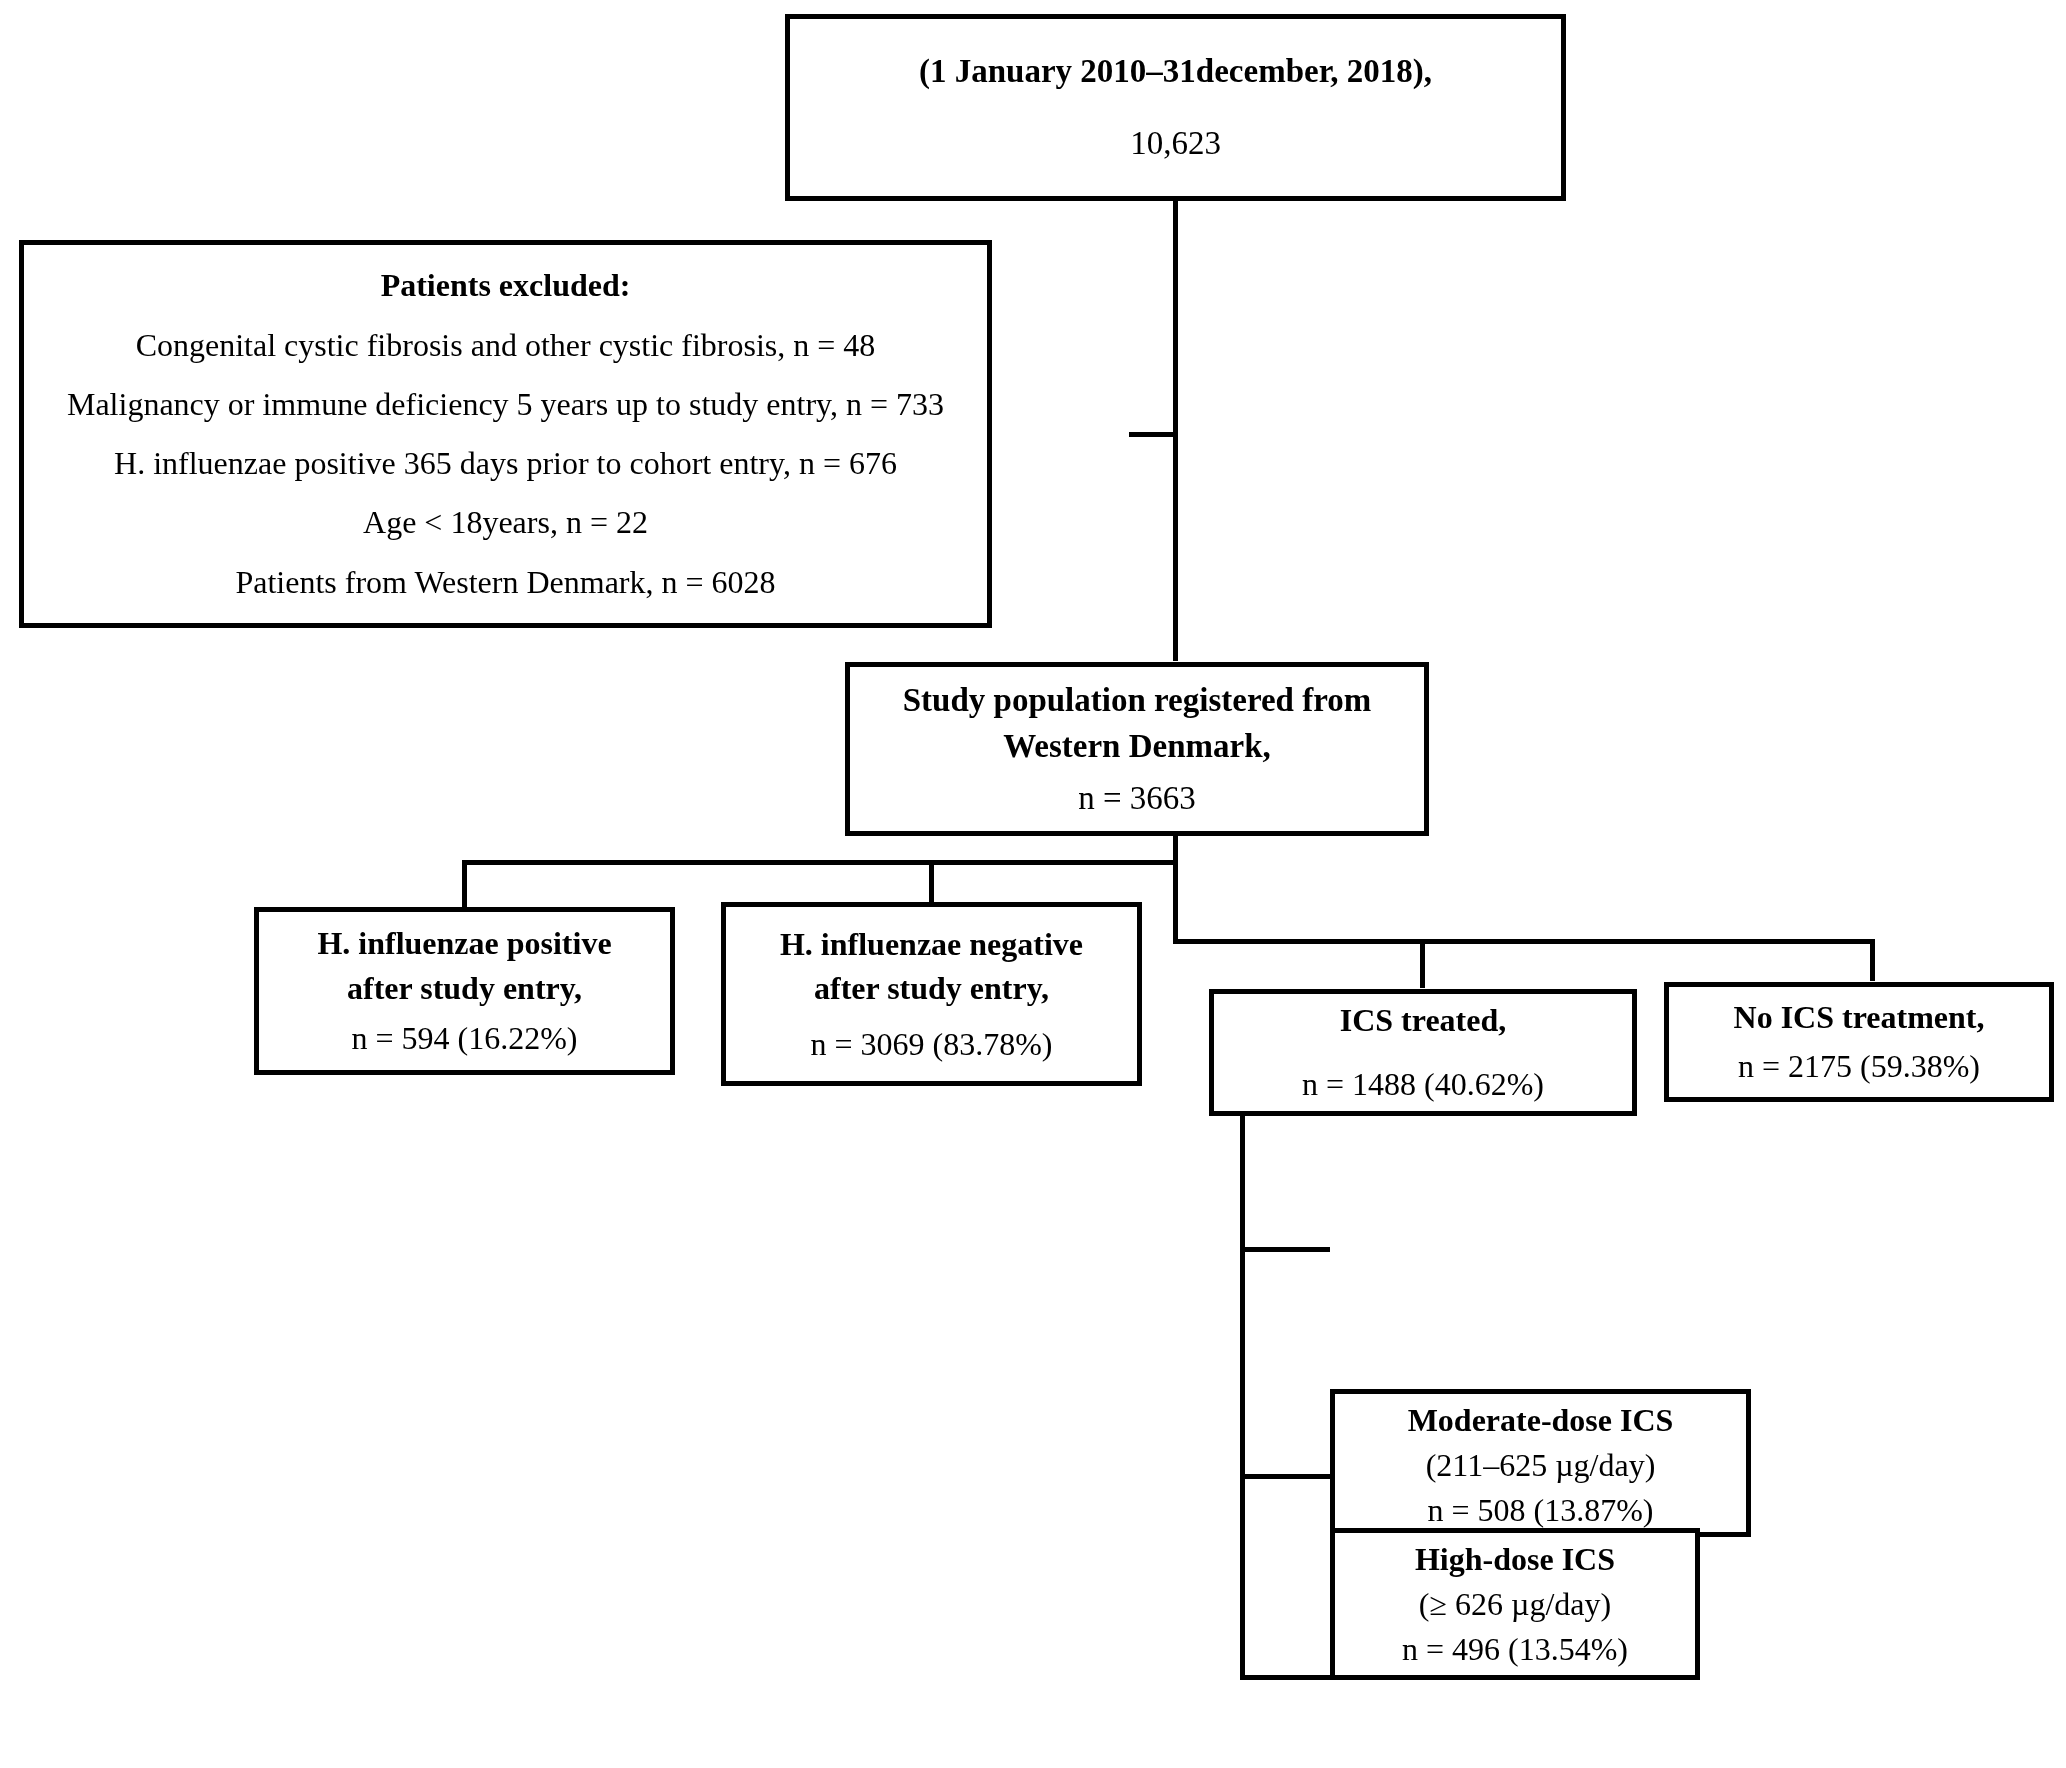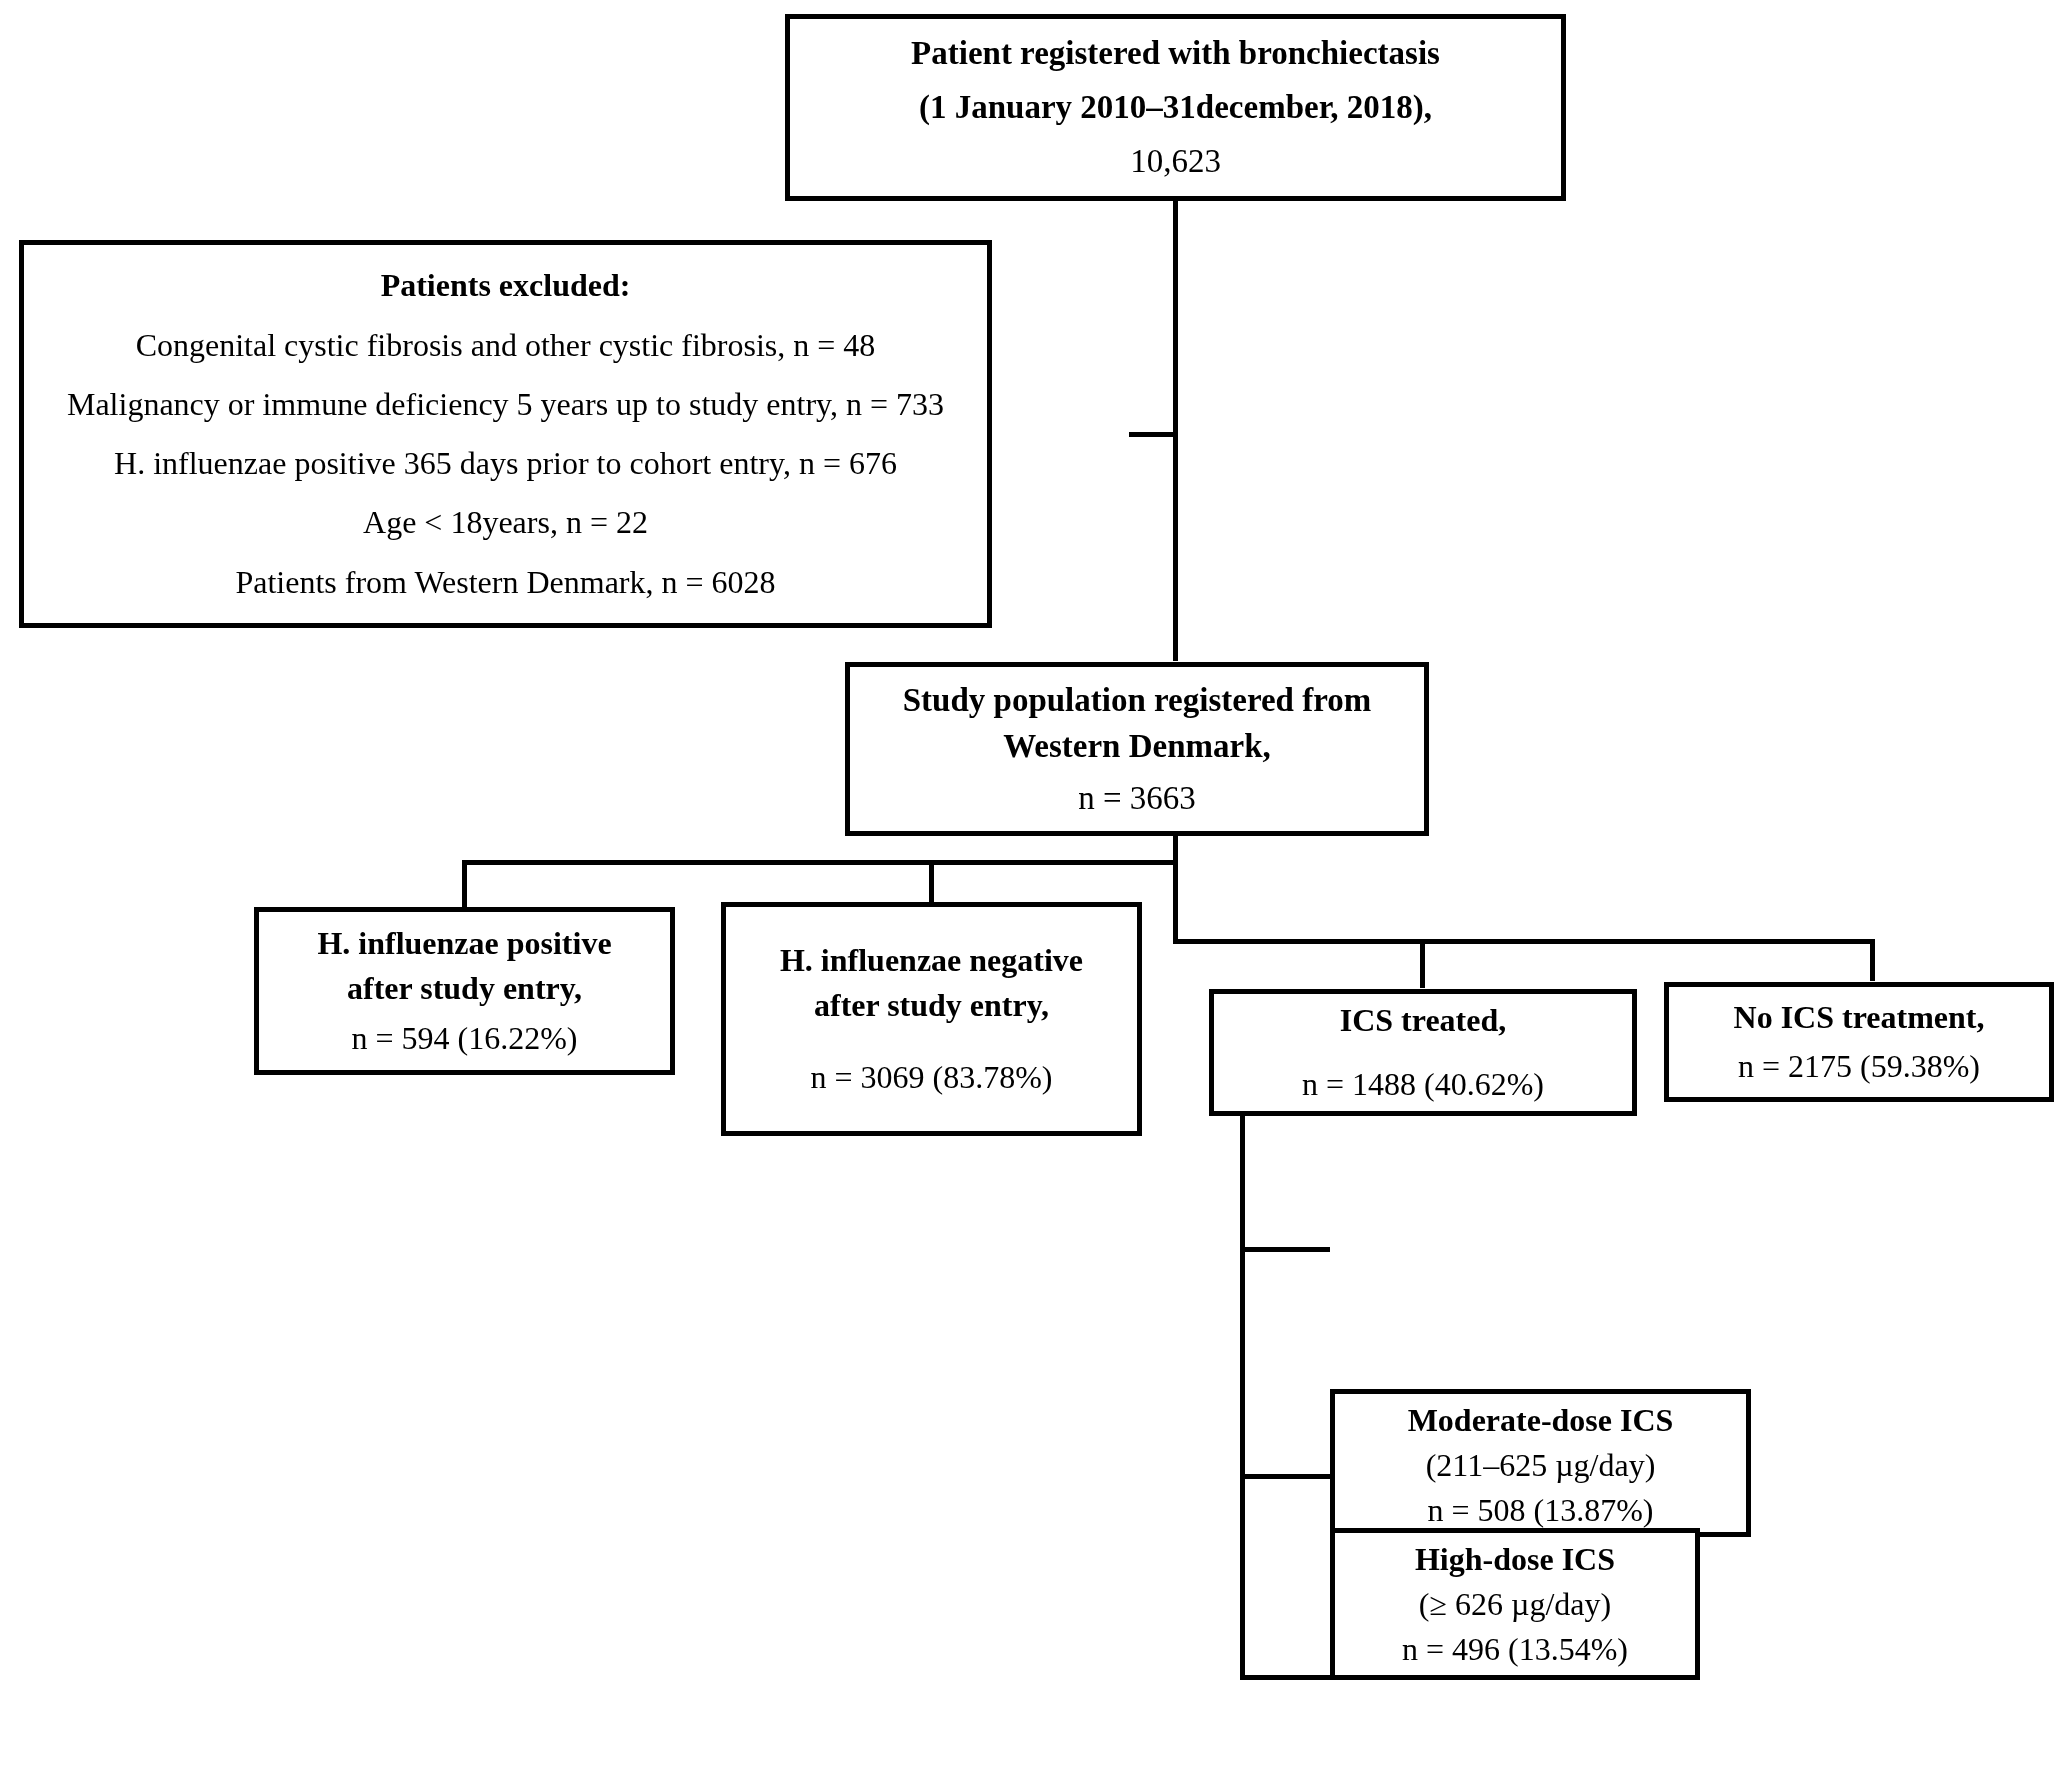--- a/index.html
+++ b/index.html
@@ -32,21 +32,21 @@
   .b { font-weight: bold; }
   .line {
     position: absolute;
     background: #000000;
   }
   
   #top-box      { left: 785px; top: 13.5px;   width: 781px; height: 187px; font-size: 33px; }
   #excluded-box { left: 19px;   top: 240px;  width: 973px; height: 388px; }
   #study-box    { left: 845px; top: 662px; width: 584px; height: 174px; font-size: 33px; }
   #pos-box      { left: 254px;  top: 907px; width: 421px;  height: 168px; }
-  #neg-box      { left: 721px; top: 902px; width: 421px;  height: 234px; }
+  #neg-box      { left: 721px; top: 902px; width: 421px;  height: 184px; }
   #ics-box      { left: 1209px; top: 989px; width: 428px;  height: 127px; justify-content: space-between; }
   #noics-box    { left: 1664px; top: 982px; width: 390px;  height: 120px; }
   #low-box      { left: 1330px; top: 1162px; width: 421px;  height: 180px; }
   #mod-box      { left: 1330px; top: 1389px; width: 421px;  height: 148px; }
   #high-box     { left: 1330px; top: 1528px; width: 370px;  height: 152px; }
 
   
   #v-top-study     { left: 1173px; top: 200px;  width: 5px;   height: 461px; }
   #h-excluded      { left: 1129px; top: 432px;  width: 49px;   height: 5px;  }
   #v-study-down    { left: 1173px; top: 835px; width: 5px;   height: 109px; }
@@ -74,21 +74,20 @@
   <div class="line" id="v-drop-neg"></div>
   <div class="line" id="h-right-branch"></div>
   <div class="line" id="v-drop-ics"></div>
   <div class="line" id="v-drop-noics"></div>
   <div class="line" id="v-ics-doses"></div>
   <div class="line" id="h-stub-low"></div>
   <div class="line" id="h-stub-moderate"></div>
   <div class="line" id="h-stub-high"></div>
 
   <div class="box" id="top-box">
-    <div class="b">Patient registered with bronchiectasis</div>
     <div class="b">(1 January 2010–31december, 2018),</div>
     <div>10,623</div>
   </div>
 
   <div class="box" id="excluded-box">
     <div class="b">Patients excluded:</div>
     <div>Congenital cystic fibrosis and other cystic fibrosis, n = 48</div>
     <div>Malignancy or immune deficiency 5 years up to study entry, n = 733</div>
     <div>H. influenzae positive 365 days prior to cohort entry, n = 676</div>
     <div>Age &lt; 18years, n = 22</div>

